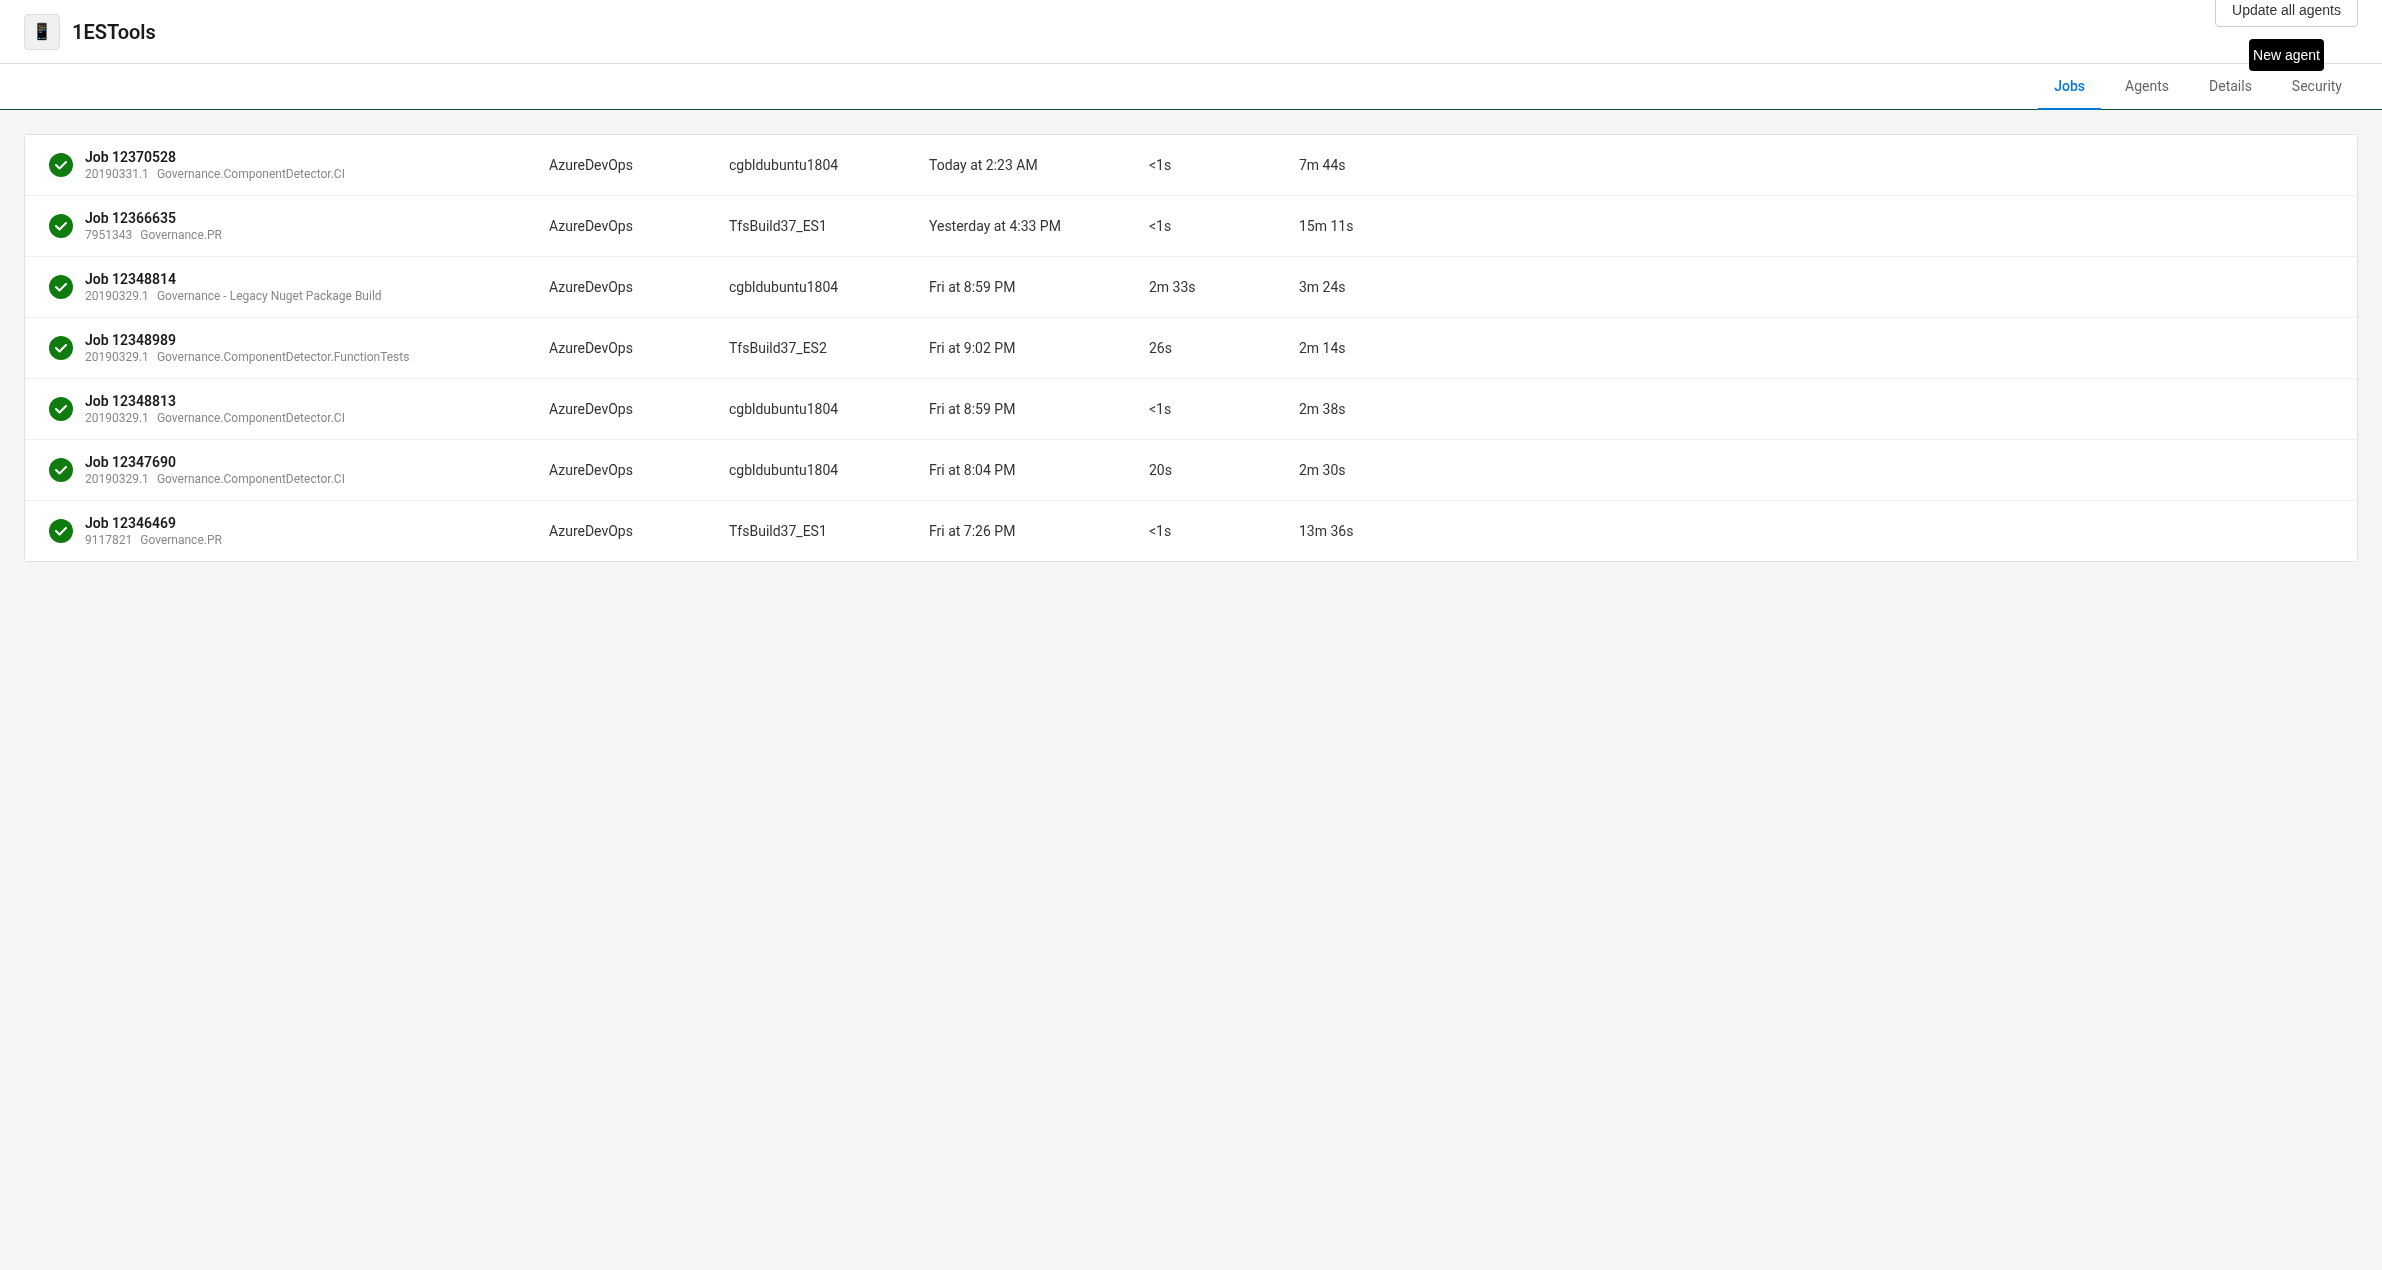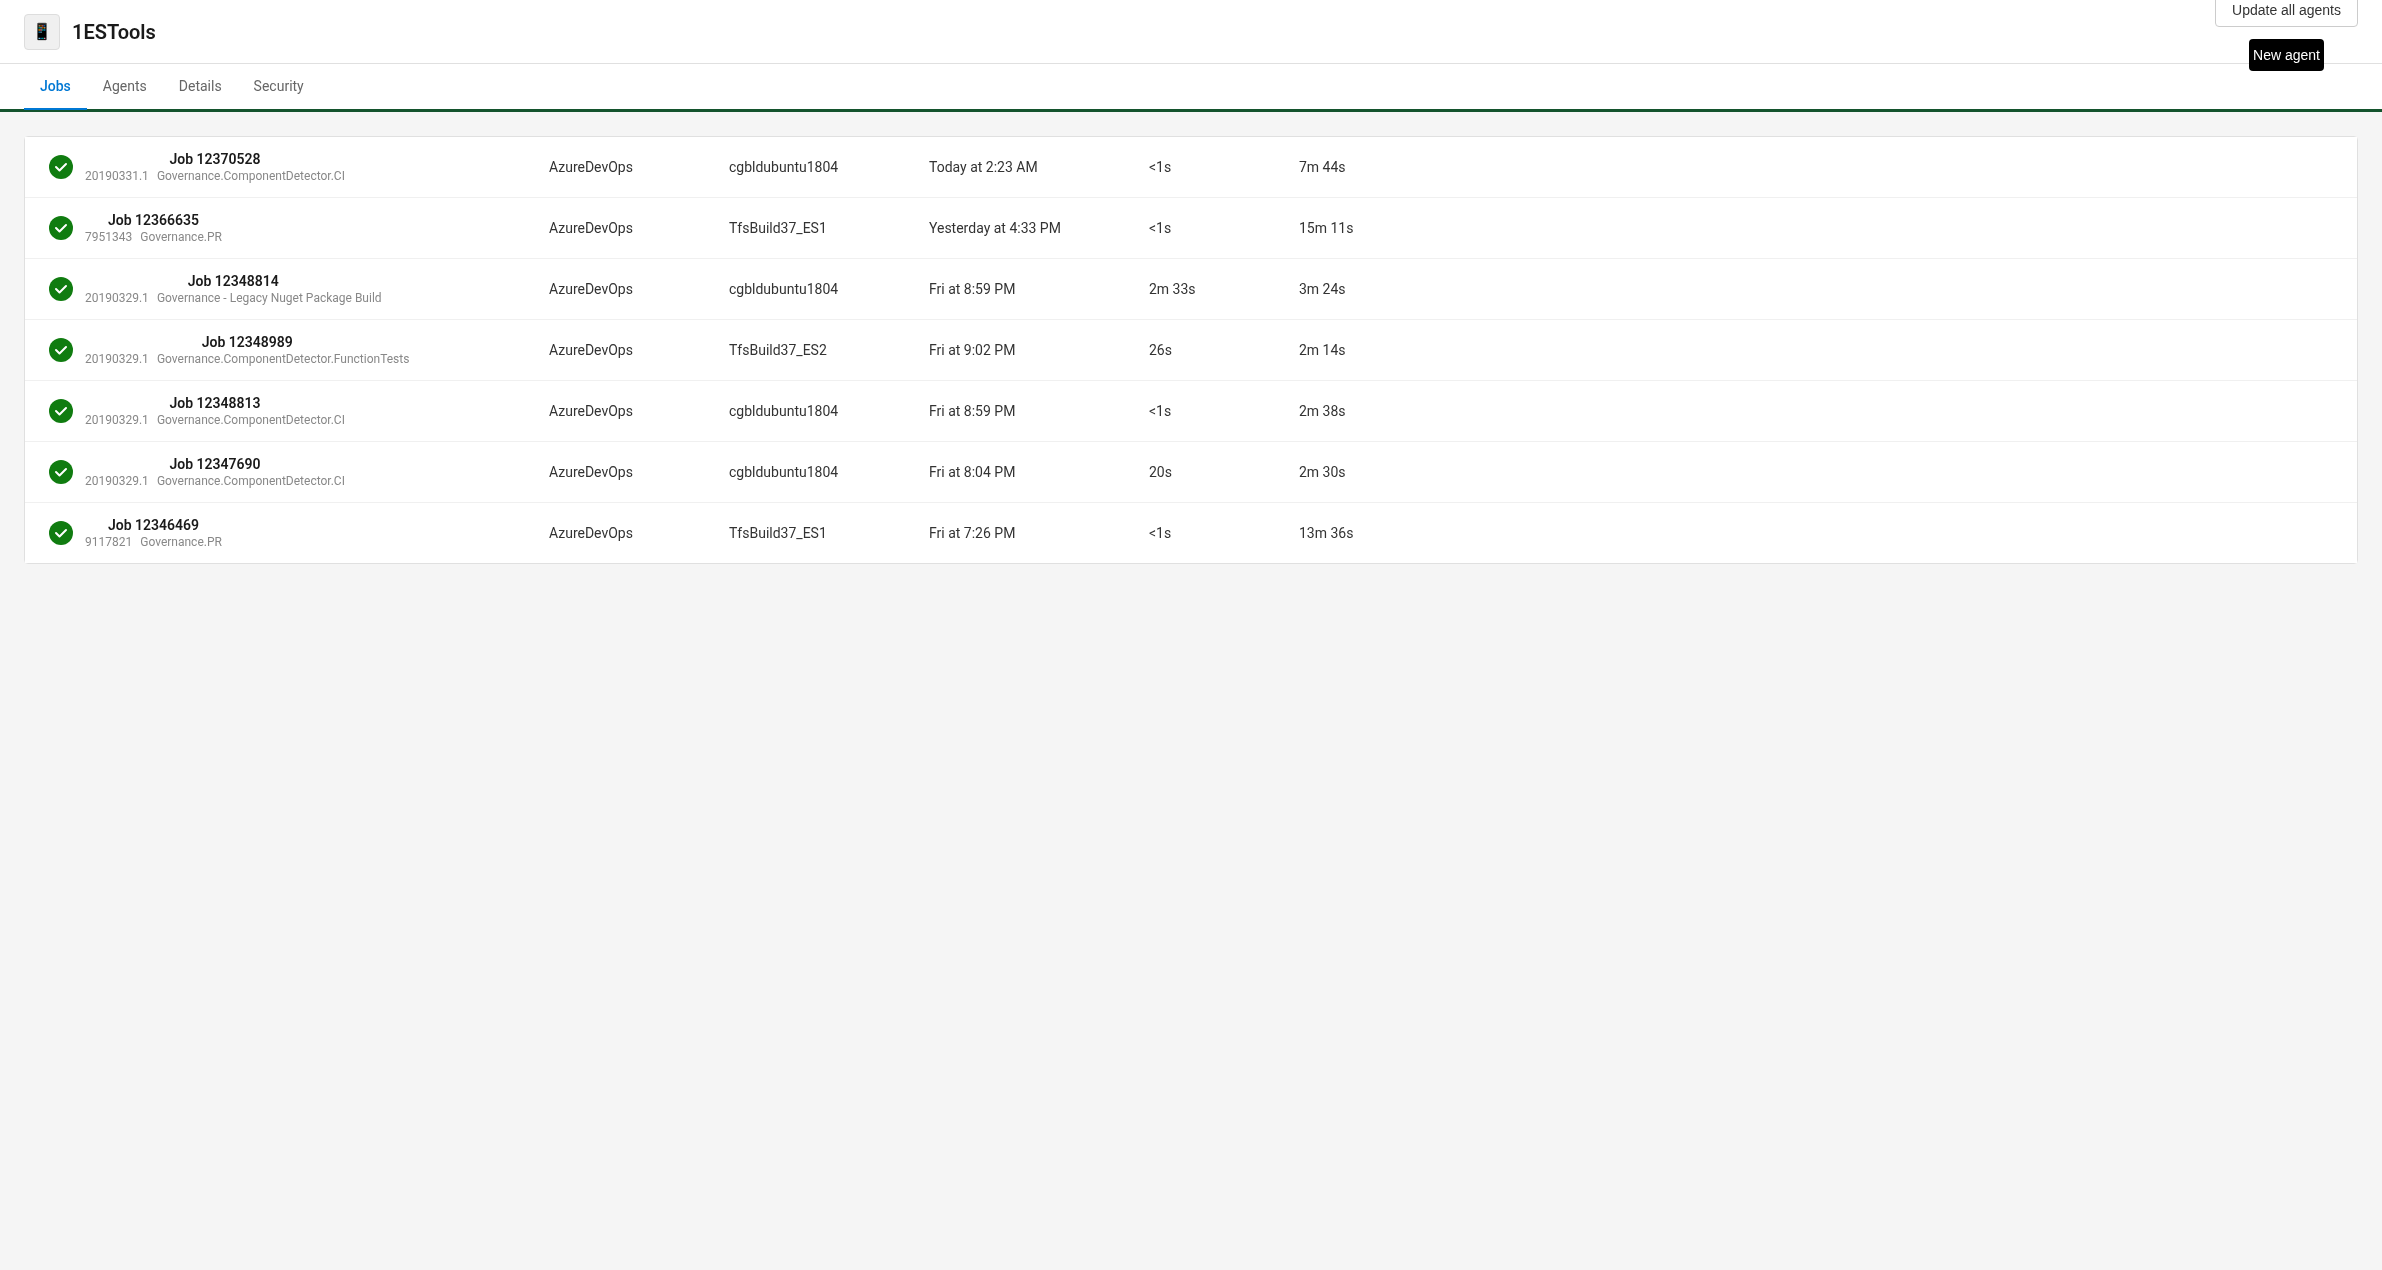--- a/index.html
+++ b/index.html
@@ -59,24 +59,25 @@
       border: none;
       background: #000000;
       border-radius: 4px;
       cursor: pointer;
       font-size: 14px;
       color: #fff;
       font-weight: 500;
     }
     .nav-tabs {
       background: #fff;
-      border-bottom: 3px solid #14532d;
+      border-bottom: 1px solid #14532d;
       padding: 0 24px;
       display: flex;
-      gap: 0;
+      gap: 8px;
+      justify-content: flex-end;
     }
     .nav-tab {
       padding: 14px 16px;
       cursor: pointer;
       font-size: 14px;
       color: #666;
       border-bottom: 2px solid transparent;
       text-decoration: none;
       margin-bottom: -1px;
     }
@@ -113,21 +114,20 @@
       padding: 14px 24px;
       border-bottom: 1px solid #f0f0f0;
       align-items: center;
       background: #fff;
     }
     .table-row:last-child { border-bottom: none; }
     .job-cell {
       display: flex;
       align-items: center;
       gap: 12px;
-      text-align: center;
     }
     .status-icon {
       width: 24px;
       height: 24px;
       border-radius: 50%;
       background: #107c10;
       display: flex;
       align-items: center;
       justify-content: center;
       flex-shrink: 0;

